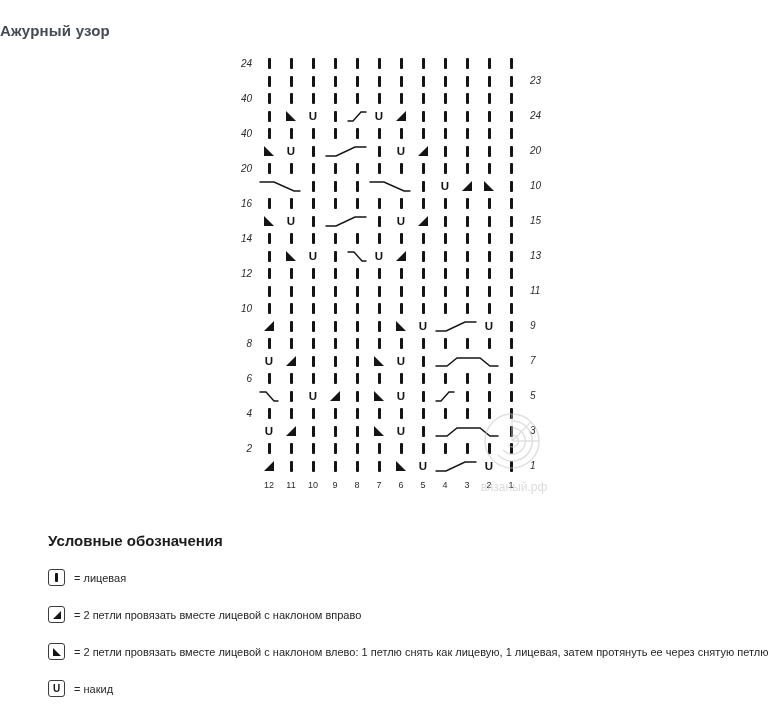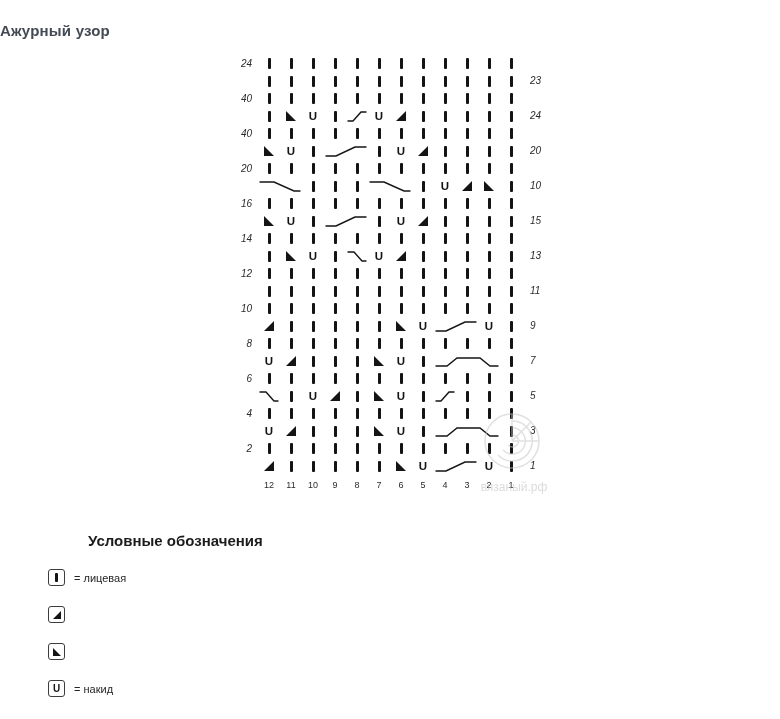--- a/index.html
+++ b/index.html
@@ -23,21 +23,21 @@
   .tri{width:0;height:0;display:inline-block;}
   .tri-r{border-left:10px solid transparent;border-bottom:10px solid #141414;}
   .tri-l{border-right:10px solid transparent;border-bottom:10px solid #141414;}
   .sym-yo{font-size:11.5px;font-weight:700;color:#141414;line-height:1;}
   .sym-svg{position:absolute;left:0;top:0;pointer-events:none;}
   .collabels{display:flex;margin-top:5px;}
   .corner{width:24px;flex:0 0 24px;}
   .collabel{width:22px;flex:0 0 22px;text-align:center;font-size:9px;color:#2b2b2b;}
   .watermark{position:absolute;right:-14px;top:348px;opacity:.55;}
   .legend{margin:42px 0 0 48px;}
-  .legend-heading{font-size:15px;font-weight:700;color:#1c1c1c;margin-left:40px;}
+  .legend-heading{font-size:15px;font-weight:700;color:#1c1c1c;}
   .legend-item{display:flex;align-items:center;margin-top:20px;}
   .legend-box{width:15px;height:15px;flex:0 0 15px;border:1.5px solid #3c3c3c;border-radius:3px;
               display:flex;align-items:center;justify-content:center;margin-right:9px;}
   .legend-box .sym-bar{height:9px;width:2.5px;}
   .legend-box .tri-r{border-left-width:8px;border-bottom-width:8px;}
   .legend-box .tri-l{border-right-width:8px;border-bottom-width:8px;}
   .legend-box .sym-yo{font-size:10px;}
   .legend-text{font-size:11px;color:#262626;white-space:nowrap;}
 </style>
 </head>
@@ -1046,25 +1046,27 @@
       <div class="legend-item">
         <span class="legend-box">
           <span class="sym-bar"></span>
         </span>
         <span class="legend-text">= лицевая</span>
       </div>
       <div class="legend-item">
         <span class="legend-box">
           <span class="tri tri-r"></span>
         </span>
+        <span class="legend-text">= 2 петли провязать вместе лицевой с наклоном вправо</span>
       </div>
       <div class="legend-item">
         <span class="legend-box">
           <span class="tri tri-l"></span>
         </span>
+        <span class="legend-text">= 2 петли провязать вместе лицевой с наклоном влево: 1 петлю снять как лицевую, 1 лицевая, затем протянуть ее через снятую петлю</span>
       </div>
       <div class="legend-item">
         <span class="legend-box">
           <span class="sym-yo">U</span>
         </span>
         <span class="legend-text">= накид</span>
       </div>
     </div>
 </div>
 

